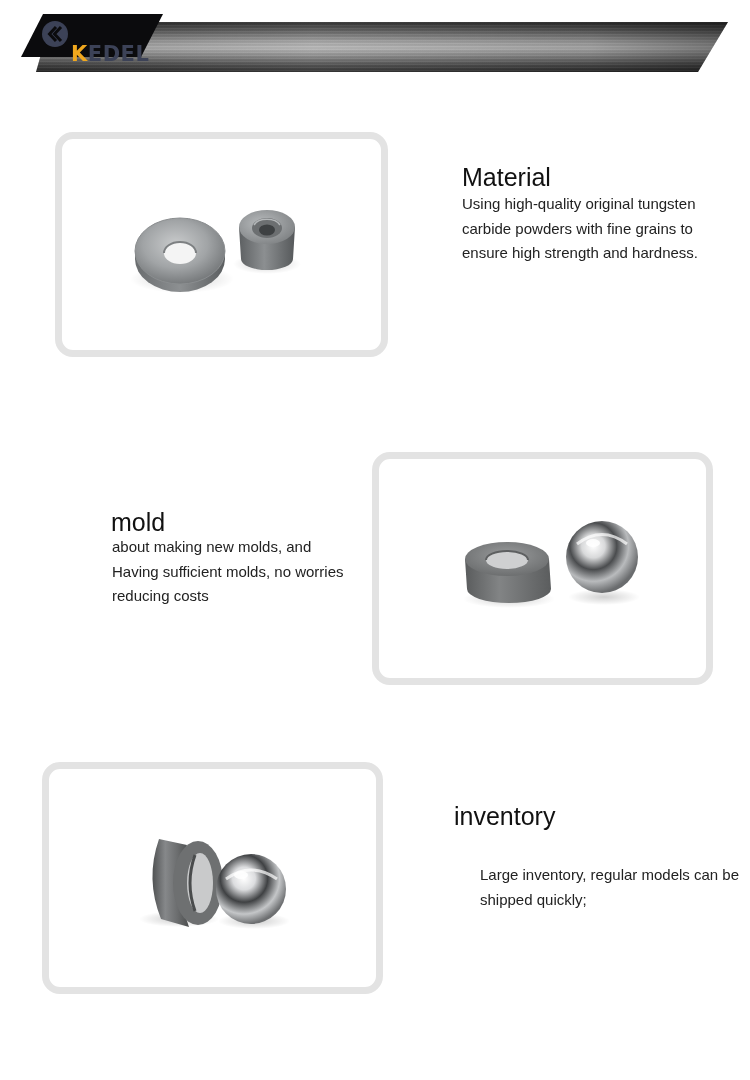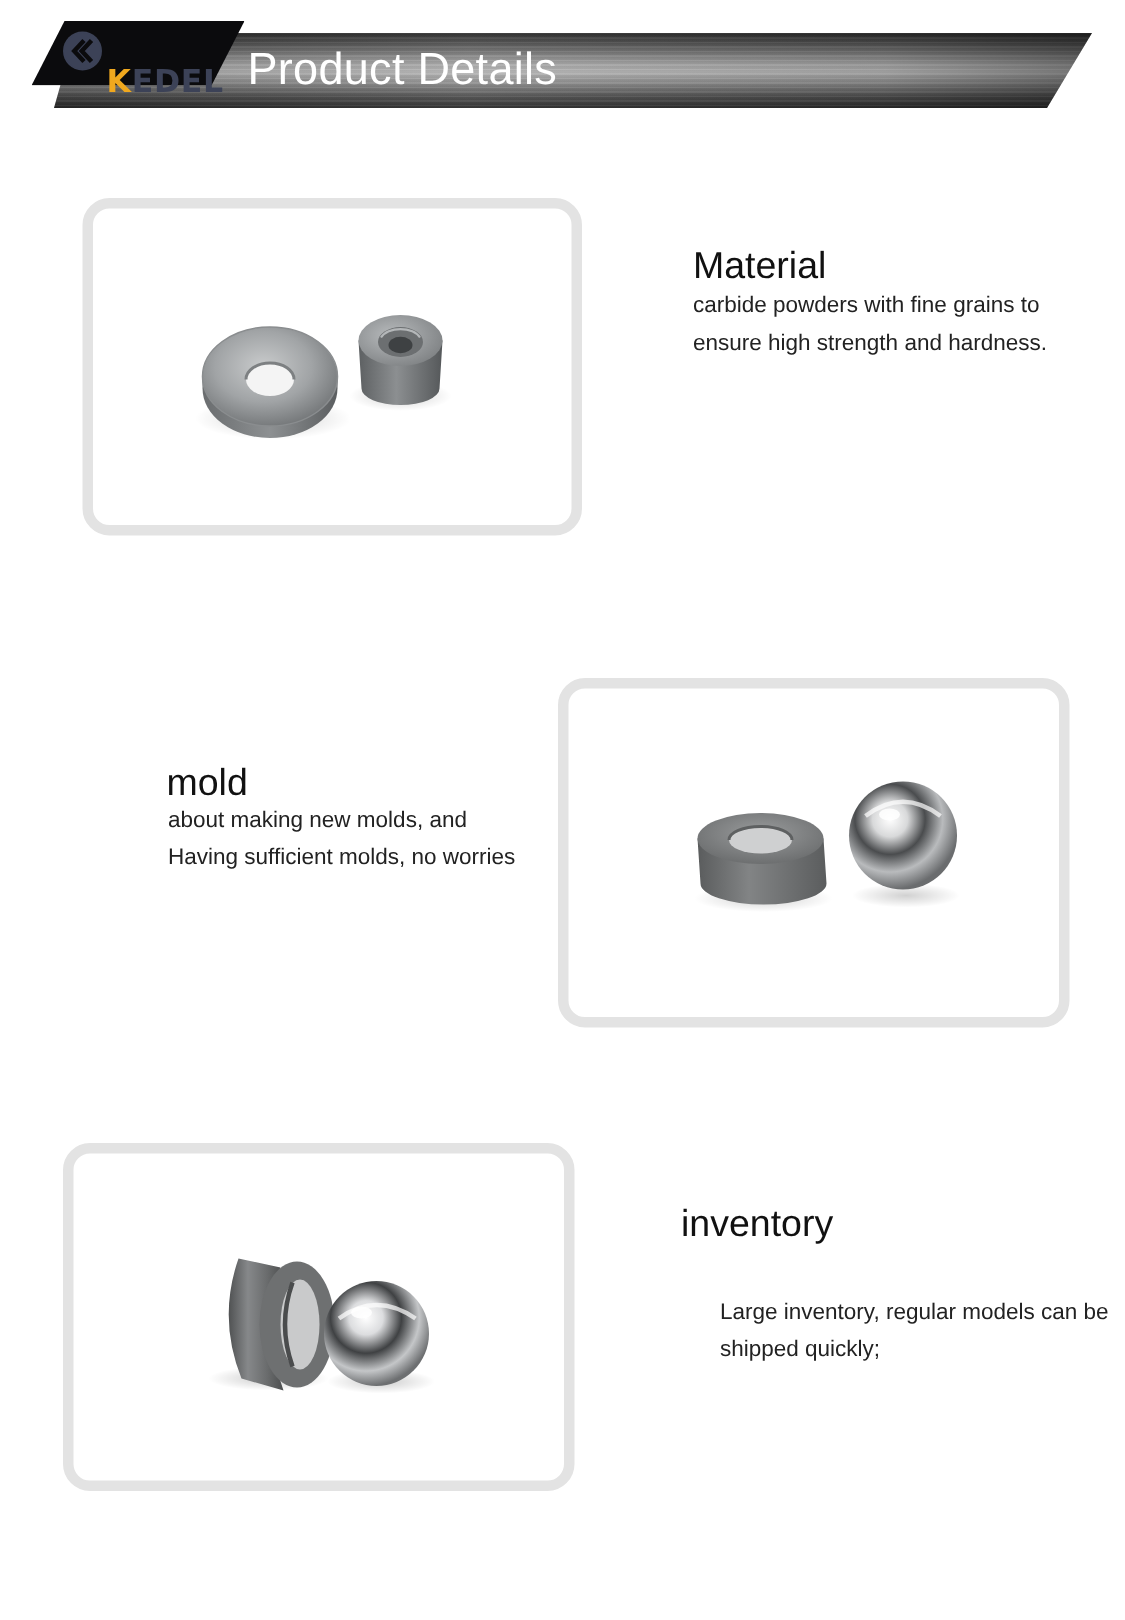--- a/index.html
+++ b/index.html
@@ -53,21 +53,20 @@
   <div class="banner-bar"></div>
   <div class="logo-box"></div>
   <div class="logo-mark">
     <svg width="26" height="26" viewBox="0 0 26 26">
       <circle cx="13" cy="13" r="12" fill="#3c4257"></circle>
       <path d="M14 6 L7.5 13 L14 20" fill="none" stroke="#0b0b0d" stroke-width="3"></path>
       <path d="M19 6 L12.5 13 L19 20" fill="none" stroke="#0b0b0d" stroke-width="3"></path>
     </svg>
   </div>
   <div class="logo-text"><span class="accent">K</span><span>EDEL</span></div>
-  <div class="banner-title">Product Details</div>
 </div>
 
 <div class="frame" style="left:55px; top:132px; width:333px; height:225px;">
   <svg class="photo" width="319" height="211" viewBox="0 0 319 211">
     <defs>
       <radialGradient id="washerTop" cx="45%" cy="40%" r="65%">
         <stop offset="0%" stop-color="#c9cbcc"></stop>
           <stop offset="55%" stop-color="#a1a4a6"></stop>
           <stop offset="100%" stop-color="#6f7274"></stop>
       </radialGradient>
@@ -101,28 +100,30 @@
 
     <path d="M177 88 L179 120 A26 11 0 0 0 231 120 L233 88 Z" fill="url(#bushSide)"></path>
     <ellipse cx="205" cy="88" rx="28" ry="17" fill="url(#bushTop)"></ellipse>
     <ellipse cx="205" cy="89" rx="15" ry="10" fill="#6c6f71"></ellipse>
     <ellipse cx="205" cy="91" rx="8" ry="5.5" fill="#3e4143"></ellipse>
     <path d="M192 86 A14 9 0 0 1 218 86" fill="none" stroke="#b4b7b9" stroke-width="1.5"></path>
   </svg>
 </div>
 <div class="heading" style="left:462px; top:162px;">Material</div>
 <div class="desc" style="left:462px; top:192px; width:270px;">
+  <div>Using high-quality original tungsten</div>
   <div>carbide powders with fine grains to</div>
   <div>ensure high strength and hardness.</div>
 </div>
 
 <div class="heading" style="left:111px; top:507px;">mold</div>
 <div class="desc" style="left:112px; top:535px; width:260px;">
   <div>about making new molds, and</div>
   <div>Having sufficient molds, no worries</div>
+  <div>reducing costs</div>
 </div>
 <div class="frame" style="left:372px; top:452px; width:341px; height:233px;">
   <svg class="photo" width="327" height="219" viewBox="0 0 327 219">
     <defs>
       <linearGradient id="ringSide2" x1="0" y1="0" x2="1" y2="0">
         <stop offset="0%" stop-color="#5a5c5d"></stop>
           <stop offset="40%" stop-color="#828485"></stop>
           <stop offset="100%" stop-color="#5b5d5e"></stop>
       </linearGradient>
       <radialGradient id="ringTop2" cx="50%" cy="40%" r="60%">

